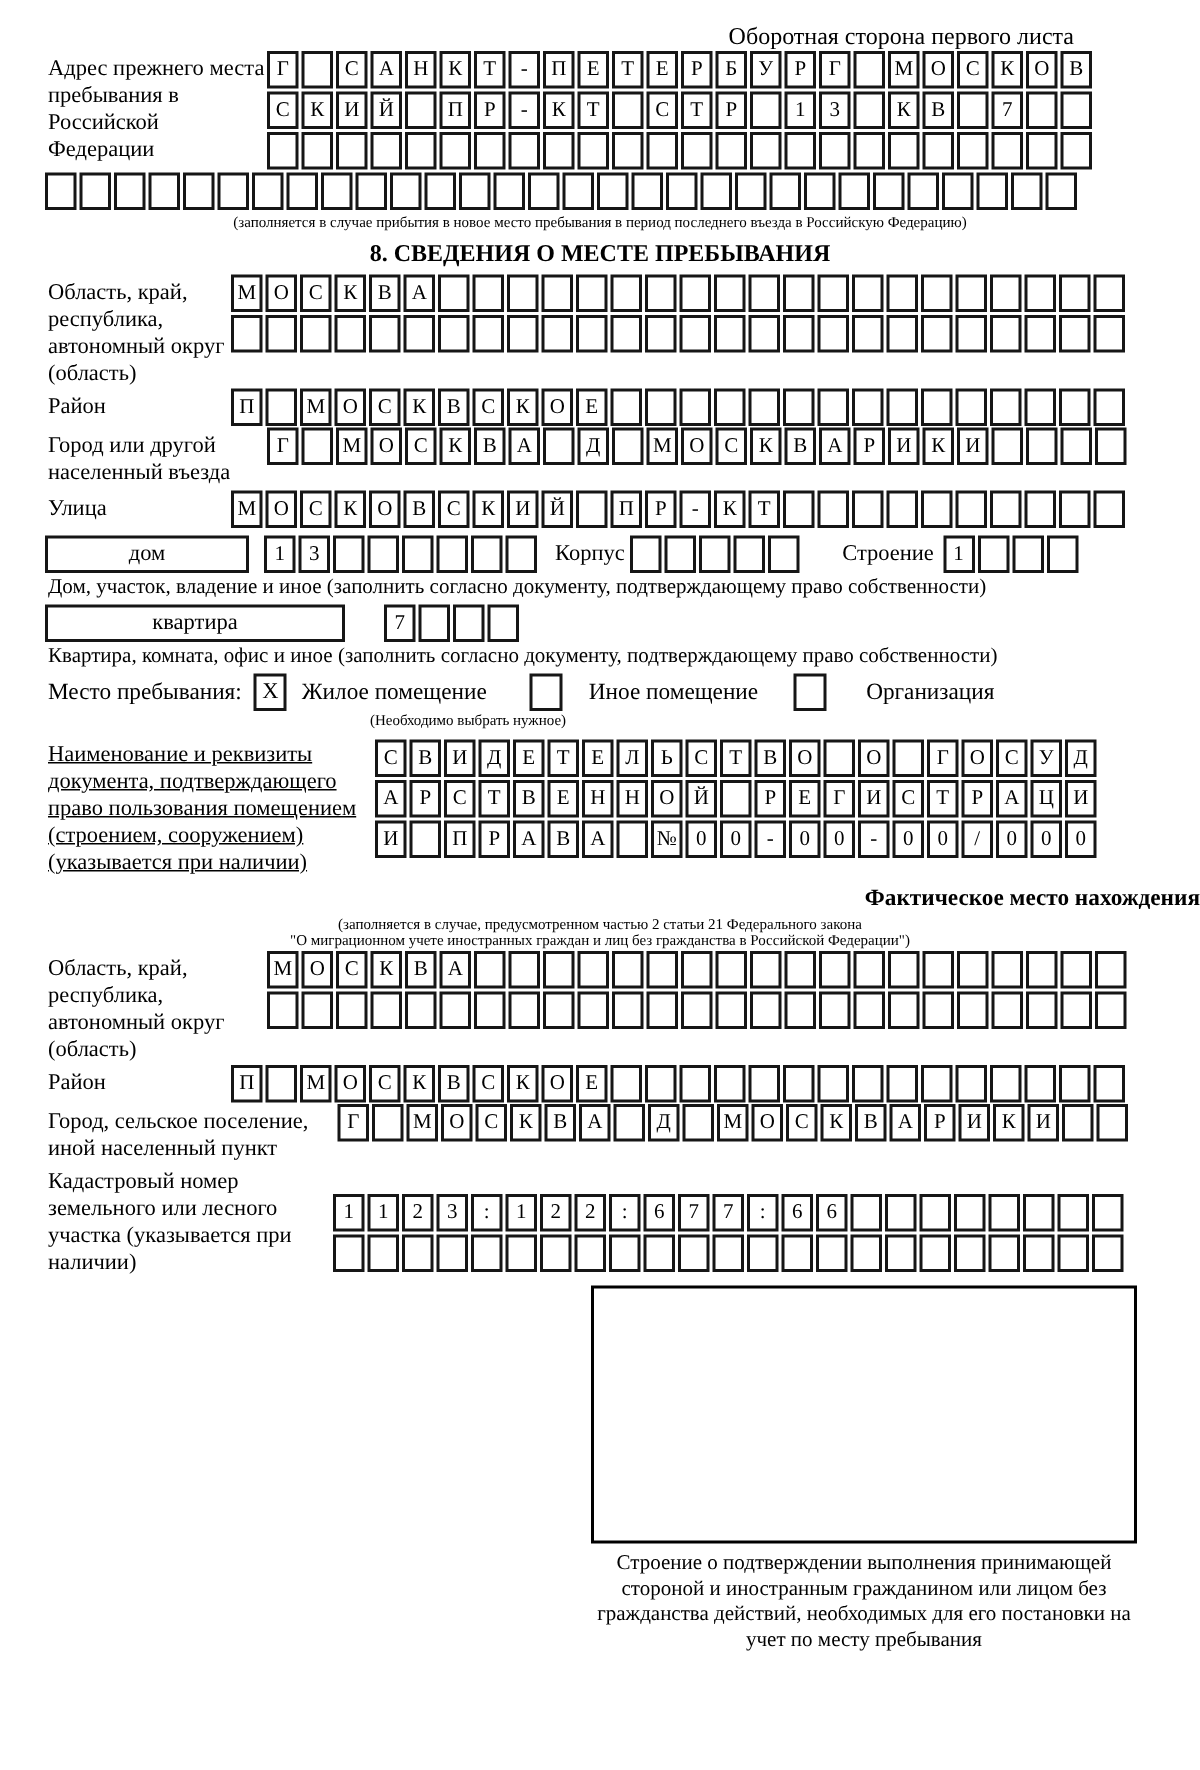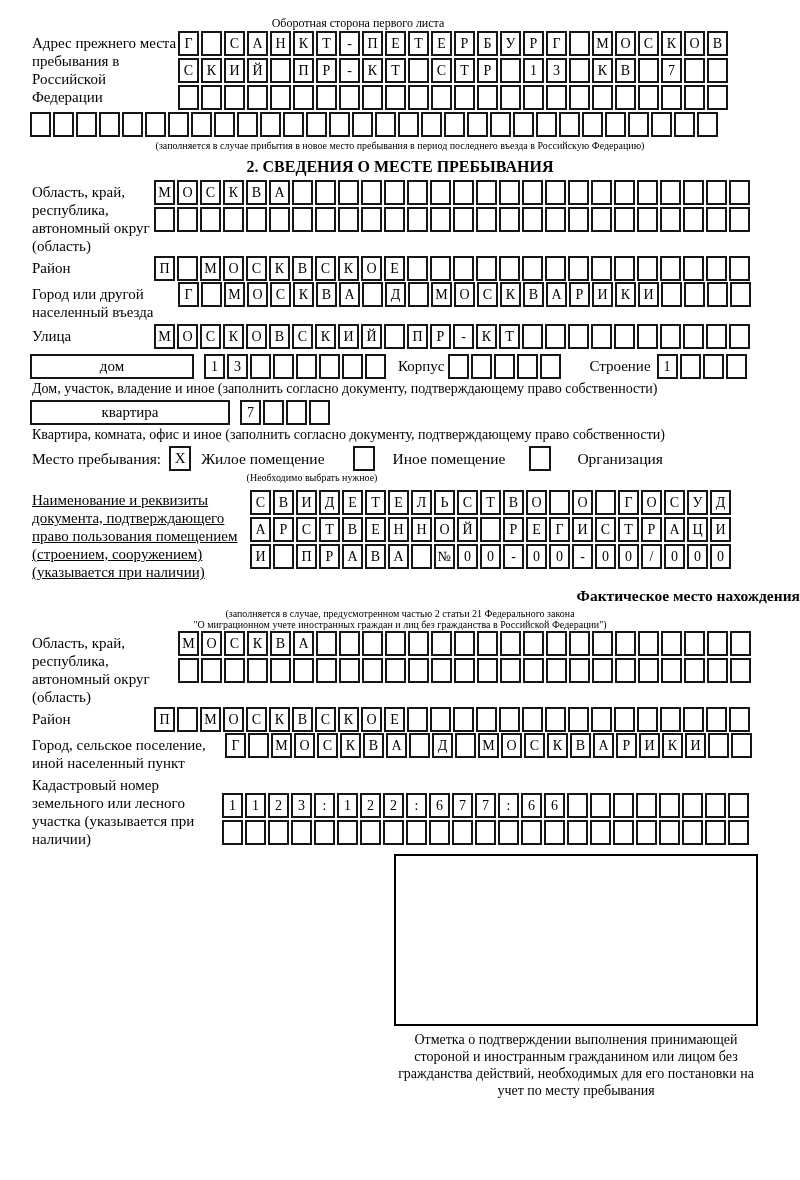--- a/index.html
+++ b/index.html
@@ -1,21 +1,21 @@
 <!DOCTYPE html>
 <html><head>
 <meta charset="utf-8">
 <style>
   html,body{margin:0;padding:0;background:#fff;}
   .page{
     width:800px;height:1180px;background:#fff;color:#000;
     font-family:"Liberation Serif","DejaVu Serif",serif;
     position:relative;overflow:hidden;
   }
-  .header-note{ text-align:center;padding:16px 84px 0 0;font-size:12px; }
+  .header-note{ text-align:right;padding:16px 84px 0 0;font-size:16px; }
   .field{ display:flex;margin-left:32px; }
   .flabel{ font-size:15px;line-height:18px;padding-top:3px; }
   .w146{flex:0 0 146px;max-width:146px;}
   .w120{flex:0 0 122px;max-width:122px;}
   .w193{flex:0 0 193px;max-width:193px;}
   .w190{flex:0 0 190px;max-width:190px;}
   .w218{flex:0 0 218px;max-width:218px;text-decoration:underline;}
   .gcol{ display:flex;flex-direction:column;gap:2px; }
   .grow{ display:flex;gap:2px;height:25px; }
   .cell{
@@ -26,21 +26,21 @@
   .full-row{ margin:2px 0 0 30px; }
   .note-center{ text-align:center;font-size:10px;margin-top:3px; }
   .section-title{ text-align:center;font-weight:bold;font-size:16px;margin:7px 0 4px 0; }
   .sub-title{ text-align:right;font-weight:bold;font-size:15.5px;margin:6px 0 2px 0; }
   .mt1{margin-top:1px;} .mt3{margin-top:3px;} .mt5{margin-top:5px;}
   .house-row{ display:flex;align-items:flex-start;margin:5px 0 0 30px;height:25px; }
   .type-box{
     box-sizing:border-box;height:25px;border:2px solid #161616;background:#fff;
     display:flex;align-items:center;justify-content:center;font-size:15px;
   }
-  .type-box.house{width:164px;text-align:center;}
+  .type-box.house{width:136px;text-align:center;}
   .type-box.apt{width:200px;}
   .inline-label{ font-size:15px;line-height:25px;white-space:nowrap; }
   .left-note{ margin:2px 0 0 32px;font-size:14px; }
   .stay-row{ display:flex;align-items:center;margin:3px 0 0 32px;height:25px; }
   .stay-label{ font-size:15.5px;white-space:nowrap; }
   .checkbox{
     box-sizing:border-box;width:22px;height:25px;border:2px solid #161616;
     display:inline-flex;align-items:center;justify-content:center;
     font-size:15px;background:#fff;
   }
@@ -171,21 +171,21 @@
       <span class="cell"></span>
       <span class="cell"></span>
       <span class="cell"></span>
       <span class="cell"></span>
       <span class="cell"></span>
       <span class="cell"></span>
       <span class="cell"></span>
     </div>
   <div class="note-center">(заполняется в случае прибытия в новое место пребывания в период последнего въезда в Российскую Федерацию)</div>
 
-  <div class="section-title">2. СВЕДЕНИЯ О МЕСТЕ ПРЕБЫВАНИЯ</div>
+  <div class="section-title">8. СВЕДЕНИЯ О МЕСТЕ ПРЕБЫВАНИЯ</div>
 
   <div class="field">
     <div class="flabel w120">Область, край, республика, автономный округ (область)</div>
     <div class="gcol">
       <div class="grow">
           <span class="cell">М</span>
           <span class="cell">О</span>
           <span class="cell">С</span>
           <span class="cell">К</span>
           <span class="cell">В</span>
@@ -366,21 +366,21 @@
     <span class="inline-label ml16">Строение</span>
     <div class="grow ml6">
         <span class="cell">1</span>
         <span class="cell"></span>
         <span class="cell"></span>
         <span class="cell"></span>
       </div>
   </div>
   <div class="left-note">Дом, участок, владение и иное (заполнить согласно документу, подтверждающему право собственности)</div>
 
-  <div class="house-row" style="margin-top:3px;">
+  <div class="house-row" style="margin-top:3px;gap:16px;">
     <div class="type-box apt">квартира</div>
     <div class="grow ml10">
         <span class="cell">7</span>
         <span class="cell"></span>
         <span class="cell"></span>
         <span class="cell"></span>
       </div>
   </div>
   <div class="left-note">Квартира, комната, офис и иное (заполнить согласно документу, подтверждающему право собственности)</div>
 
@@ -650,16 +650,16 @@
           <span class="cell"></span>
           <span class="cell"></span>
           <span class="cell"></span>
           <span class="cell"></span>
         </div>
     </div>
   </div>
 
   <div class="stamp-wrap">
     <div class="stamp-box"></div>
-    <div class="stamp-caption">Отметка о подтверждении выполнения принимающей стороной и иностранным гражданином или лицом без гражданства действий, необходимых для его постановки на учет по месту пребывания</div>
+    <div class="stamp-caption">Строение о подтверждении выполнения принимающей стороной и иностранным гражданином или лицом без гражданства действий, необходимых для его постановки на учет по месту пребывания</div>
   </div>
 
 </div>
 
 </body></html>

